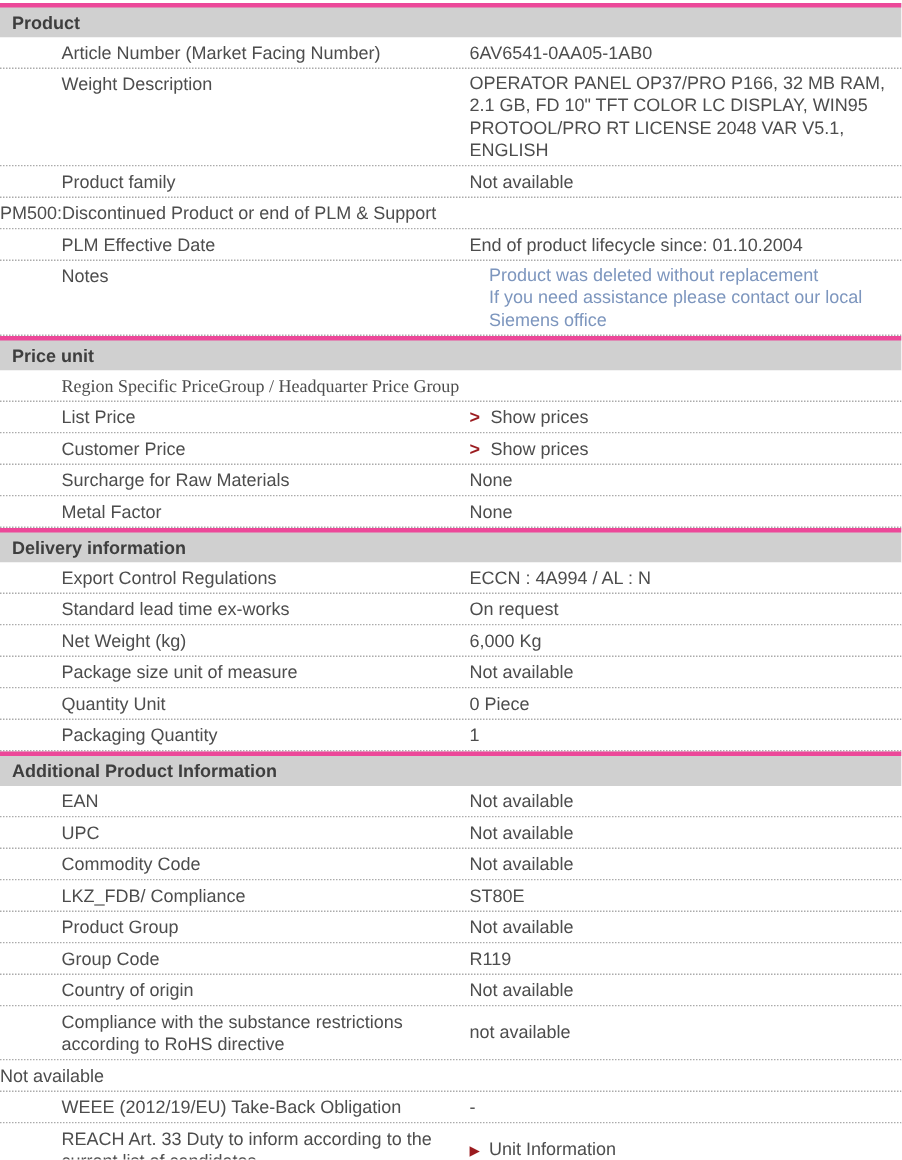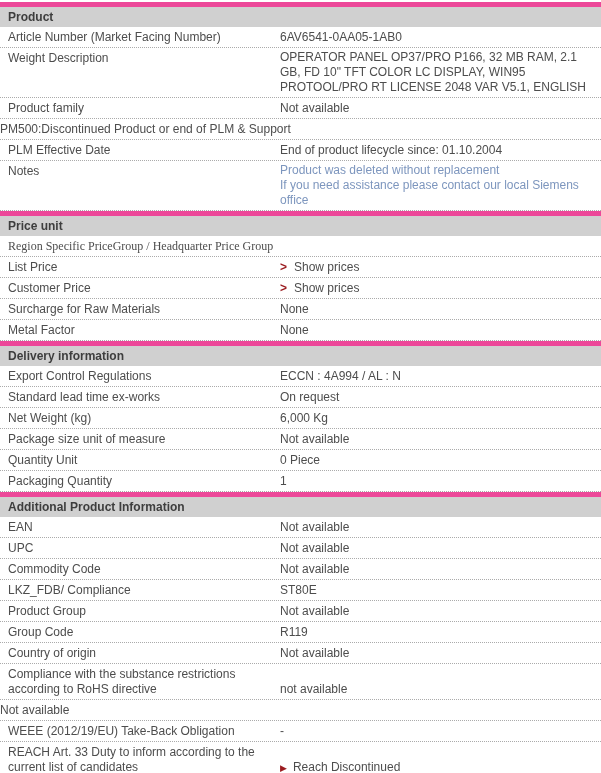--- a/index.html
+++ b/index.html
@@ -3,36 +3,37 @@
 <meta charset="utf-8">
 <style>
   html,body { margin:0; padding:0; }
   body {
     width:601px; height:773px; overflow:hidden; background:#ffffff;
     font-family:"Liberation Sans", "DejaVu Sans", sans-serif;
     font-size:12px; line-height:15px; color:#4d4d4d;
   }
   .page { width:601px; padding-top:2px; box-sizing:border-box; }
   .section-header {
-    background:#d0d0d0; border-top:5px solid #ec4899;
+    background:#d0d0d0; border-top:3px solid #ec4899;
     color:#3e3e3e; font-weight:bold;
     padding:3px 8px 3px 8px; height:14px; line-height:14px;
   }
   .row { display:flex; border-bottom:1px dotted #ababab; background:#ffffff; }
   .cell-label {
     width:280px; box-sizing:border-box; flex:0 0 280px;
     padding:3px 6px 2px 8px;
+    margin-left:33px;
   }
   .cell-value {
-    flex:1 1 auto; display:flex; align-items:flex-end;
+    flex:1 1 auto; display:flex; align-items:center;
     padding:2px 4px 2px 0; min-height:16px;
   }
   .row-full .cell-label { width:100%; flex:1 1 auto;font-family:Liberation Serif, serif; }
   .value-text { display:block; }
-  .note-line { color:#7d96be; }
+  .note-line { color:#7d96be;margin-left:13px; }
   .link {
     display:flex; align-items:center; text-decoration:none; color:#4d4d4d;
     cursor:pointer;
   }
   .chev {
     color:#9b1b1f; font-weight:bold; margin-right:7px; font-size:12px;
     line-height:13px;
   }
   .tri {
     color:#9b1b1f; font-size:9px; margin-right:6px; line-height:12px;
@@ -215,19 +216,19 @@
         <div class="cell-label">WEEE (2012/19/EU) Take-Back Obligation</div>
         <div class="cell-value">
           <span class="value-text">-</span>
         </div>
       </div>
       <div class="row">
         <div class="cell-label">REACH Art. 33 Duty to inform according to the current list of candidates</div>
         <div class="cell-value">
           <a class="link">
             <span class="tri">▶</span>
-            <span>Reach Discontinued</span>
+            <span>Unit Information</span>
           </a>
         </div>
       </div>
     </div>
   <div class="partial-bar"></div>
 </div>
 
 </body></html>

